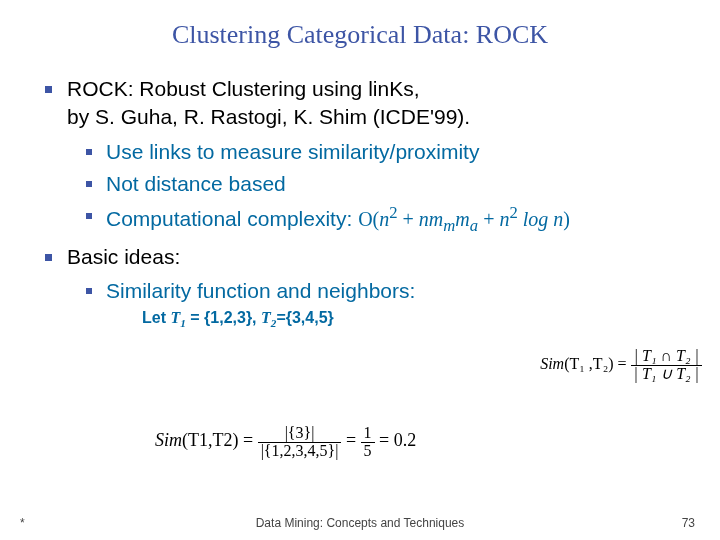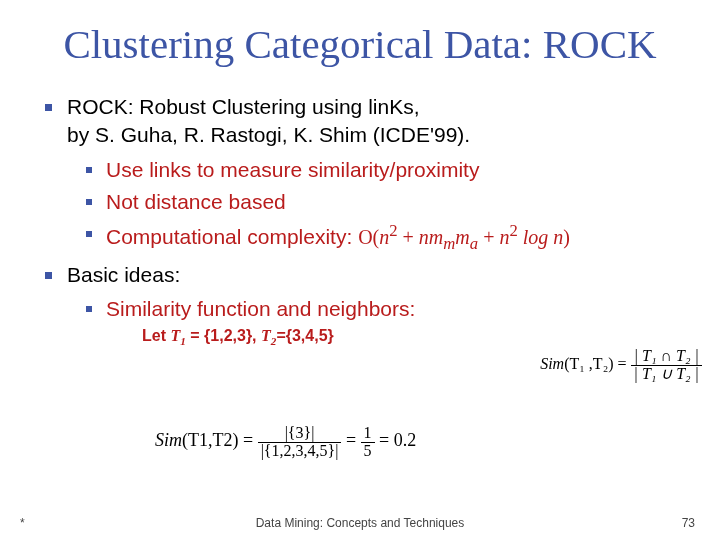--- a/index.html
+++ b/index.html
@@ -15,21 +15,21 @@
   .slide {
     width: 100%;
     height: 100%;
     box-sizing: border-box;
     padding: 15px 30px 40px 30px;
     position: relative;
   }
   .title {
     color: #3d55a5;
     font-family: "Times New Roman", Times, serif;
-    font-size: 41px;
+    font-size: 26px;
     text-align: center;
     margin: 5px 0 25px 0;
     font-weight: normal;
   }
   ul {
     list-style: none;
     padding: 0;
     margin: 5px;
   }
   .level1 > li {
@@ -50,21 +50,21 @@
     background: #3d55a5;
   }
   .level2 {
     margin-top: 6px;
   }
   .level2 > li {
     position: relative;
     padding-left: 34px;
     margin-bottom: 4px;
     font-size: 21px;
-    color: #b91c1c;
+    color: #0369a1;
     line-height: 1.35;
   }
   .level2 > li::before {
     content: "";
     position: absolute;
     left: 14px;
     top: 11px;
     width: 6px;
     height: 6px;
     background: #3d55a5;

